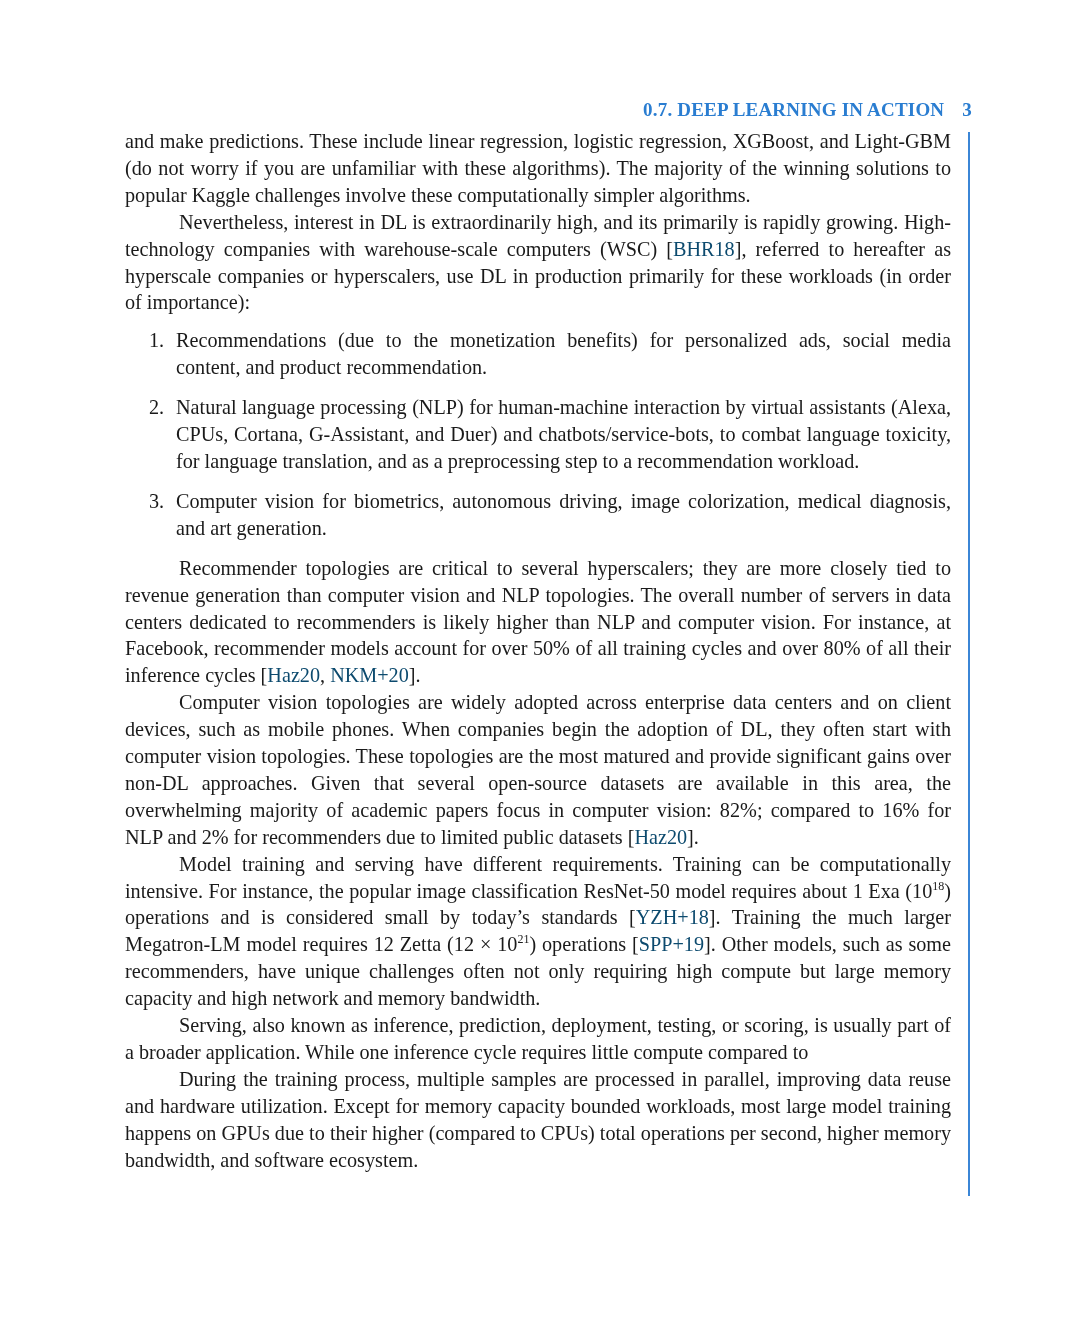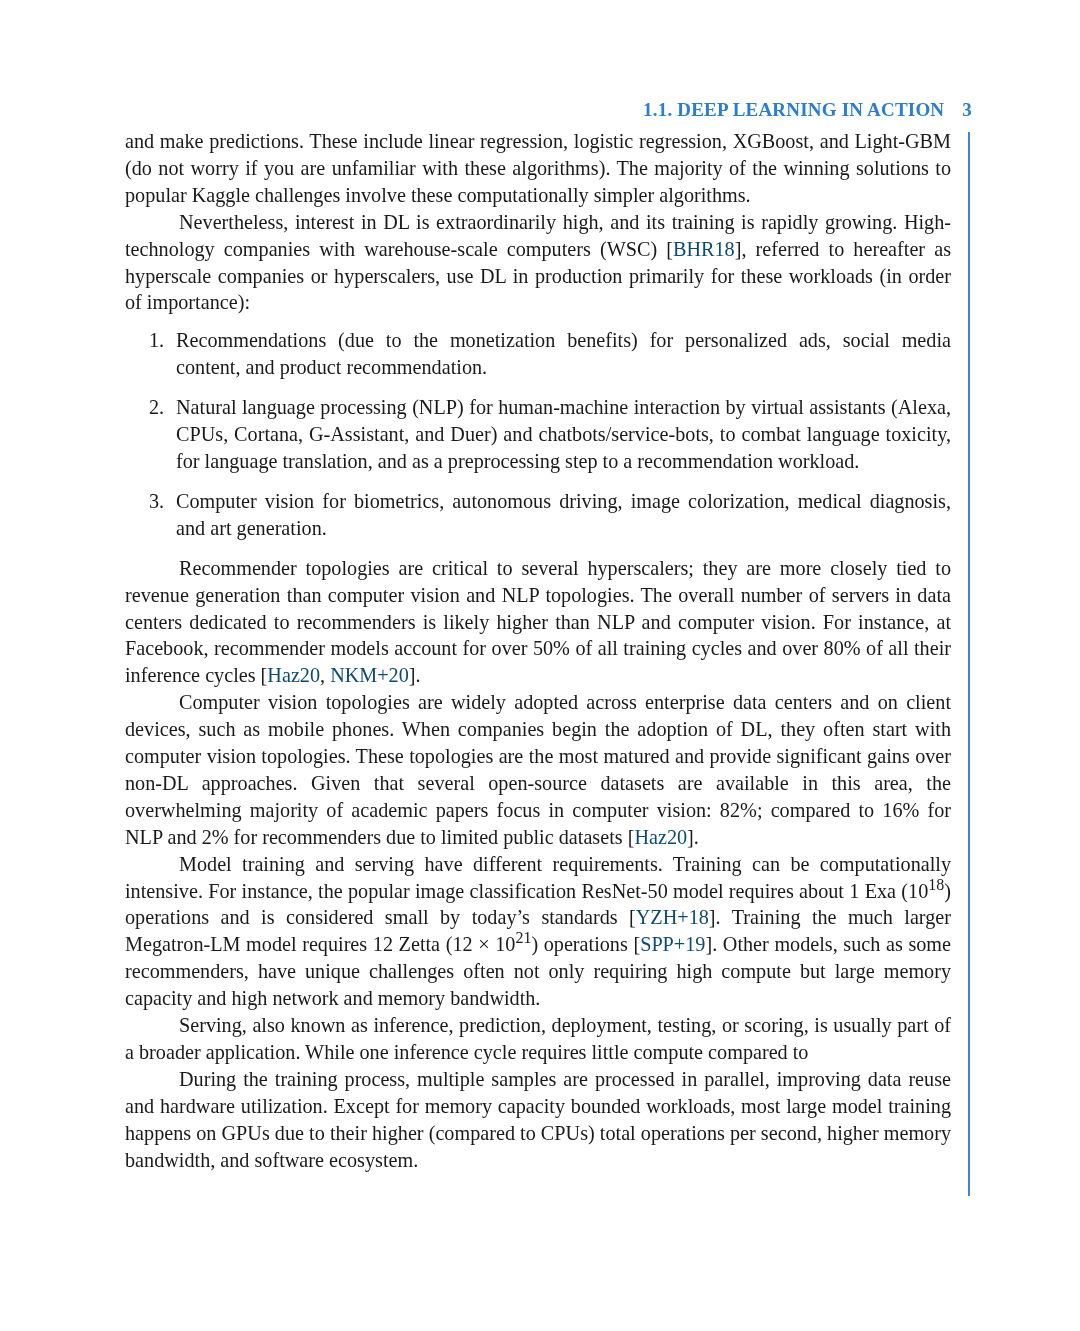--- a/index.html
+++ b/index.html
@@ -11,35 +11,35 @@
   .running-head .pnum { display: inline-block; margin-left: 18px; }
   .margin-rule { position: absolute; left: 968px; top: 132px; width: 2px; height: 1064px; background: #3b86d6; }
   .body-text { position: absolute; left: 125px; top: 128px; width: 826px;
                font-size: 20.2px; line-height: 26.9px; text-align: justify; hyphens: manual; }
   .body-text p { margin: 0; }
   .indent { text-indent: 54px; }
   ol.workloads { margin: 11px 0 12px 0; padding: 0; list-style: none; }
   ol.workloads li { position: relative; padding-left: 51px; margin-bottom: 13px; }
   ol.workloads li .num { position: absolute; left: 24px; top: 0; }
   .cite { color: #0c4a6e; }
-  sup { font-size: 16px; line-height: 0; vertical-align: 8px; }
+  sup { font-size: 12px; line-height: 0; vertical-align: 8px; }
 </style>
 </head>
 <body>
 
 <div class="running-head">
-  <span>1.1. DEEP LEARNING IN ACTION</span><span class="pnum">3</span>
+  <span>0.7. DEEP LEARNING IN ACTION</span><span class="pnum">3</span>
 </div>
 
 <div class="margin-rule"></div>
 
 <div class="body-text">
   <p>and make predictions. These include linear regression, logistic regression, XGBoost, and Light-GBM (do not worry if you are unfamiliar with these algorithms). The majority of the winning solutions to popular Kaggle challenges involve these computationally simpler algorithms.</p>
 
-  <p class="indent"><span>Nevertheless, interest in DL is extraordinarily high, and its training is rapidly growing. High-technology companies with warehouse-scale computers (WSC) [</span><a class="cite">BHR18</a><span>], referred to hereafter as hyperscale companies or hyperscalers, use DL in production primarily for these workloads (in order of importance):</span></p>
+  <p class="indent"><span>Nevertheless, interest in DL is extraordinarily high, and its primarily is rapidly growing. High-technology companies with warehouse-scale computers (WSC) [</span><a class="cite">BHR18</a><span>], referred to hereafter as hyperscale companies or hyperscalers, use DL in production primarily for these workloads (in order of importance):</span></p>
 
   <ol class="workloads">
     <li><span class="num">1.</span><span>Recommendations (due to the monetization benefits) for personalized ads, social media content, and product recommendation.</span></li>
     <li><span class="num">2.</span><span>Natural language processing (NLP) for human-machine interaction by virtual assistants (Alexa, CPUs, Cortana, G-Assistant, and Duer) and chatbots/service-bots, to combat lan­guage toxicity, for language translation, and as a preprocessing step to a recommendation workload.</span></li>
     <li><span class="num">3.</span><span>Computer vision for biometrics, autonomous driving, image colorization, medical diag­nosis, and art generation.</span></li>
   </ol>
 
   <p class="indent"><span>Recommender topologies are critical to several hyperscalers; they are more closely tied to revenue generation than computer vision and NLP topologies. The overall number of servers in data centers dedicated to recommenders is likely higher than NLP and computer vision. For instance, at Facebook, recommender models account for over 50% of all training cycles and over 80% of all their inference cycles [</span><a class="cite">Haz20</a><span>, </span><a class="cite">NKM+20</a><span>].</span></p>
 
   <p class="indent"><span>Computer vision topologies are widely adopted across enterprise data centers and on client devices, such as mobile phones. When companies begin the adoption of DL, they often start with computer vision topologies. These topologies are the most matured and provide significant gains over non-DL approaches. Given that several open-source datasets are available in this area, the overwhelming majority of academic papers focus in computer vision: 82%; compared to 16% for NLP and 2% for recommenders due to limited public datasets [</span><a class="cite">Haz20</a><span>].</span></p>

